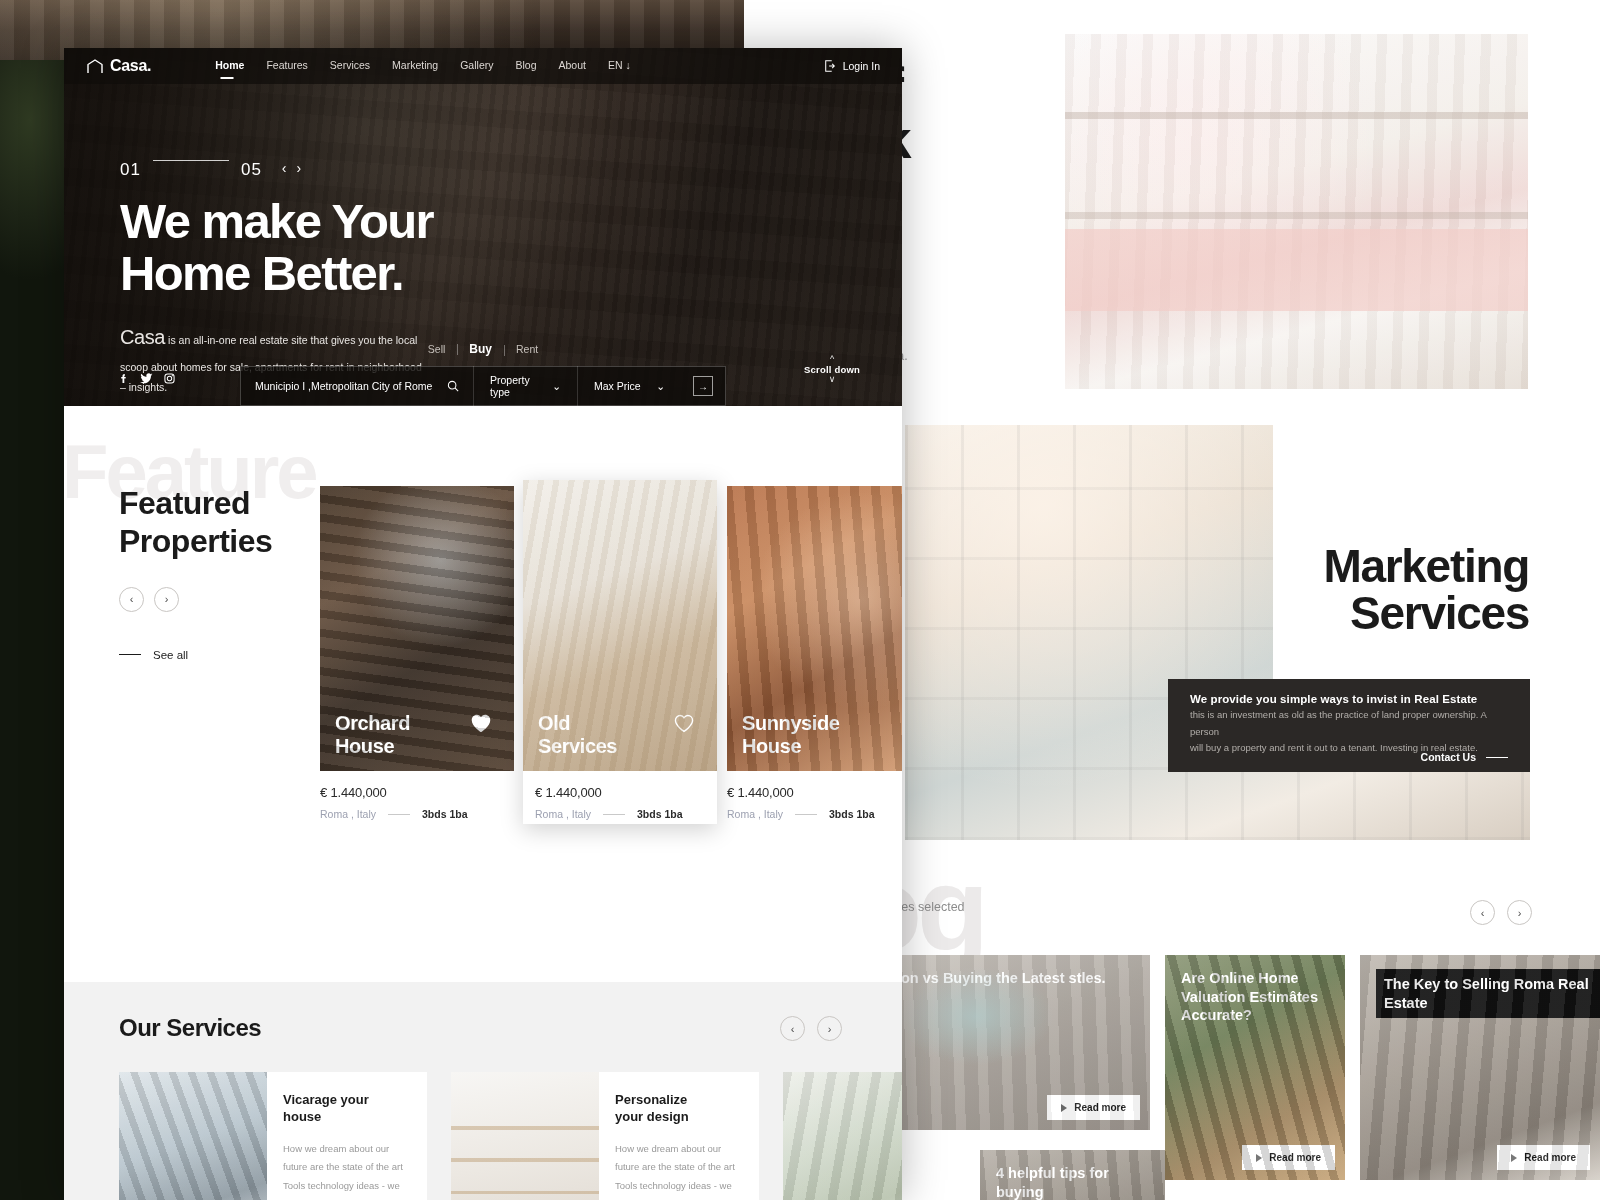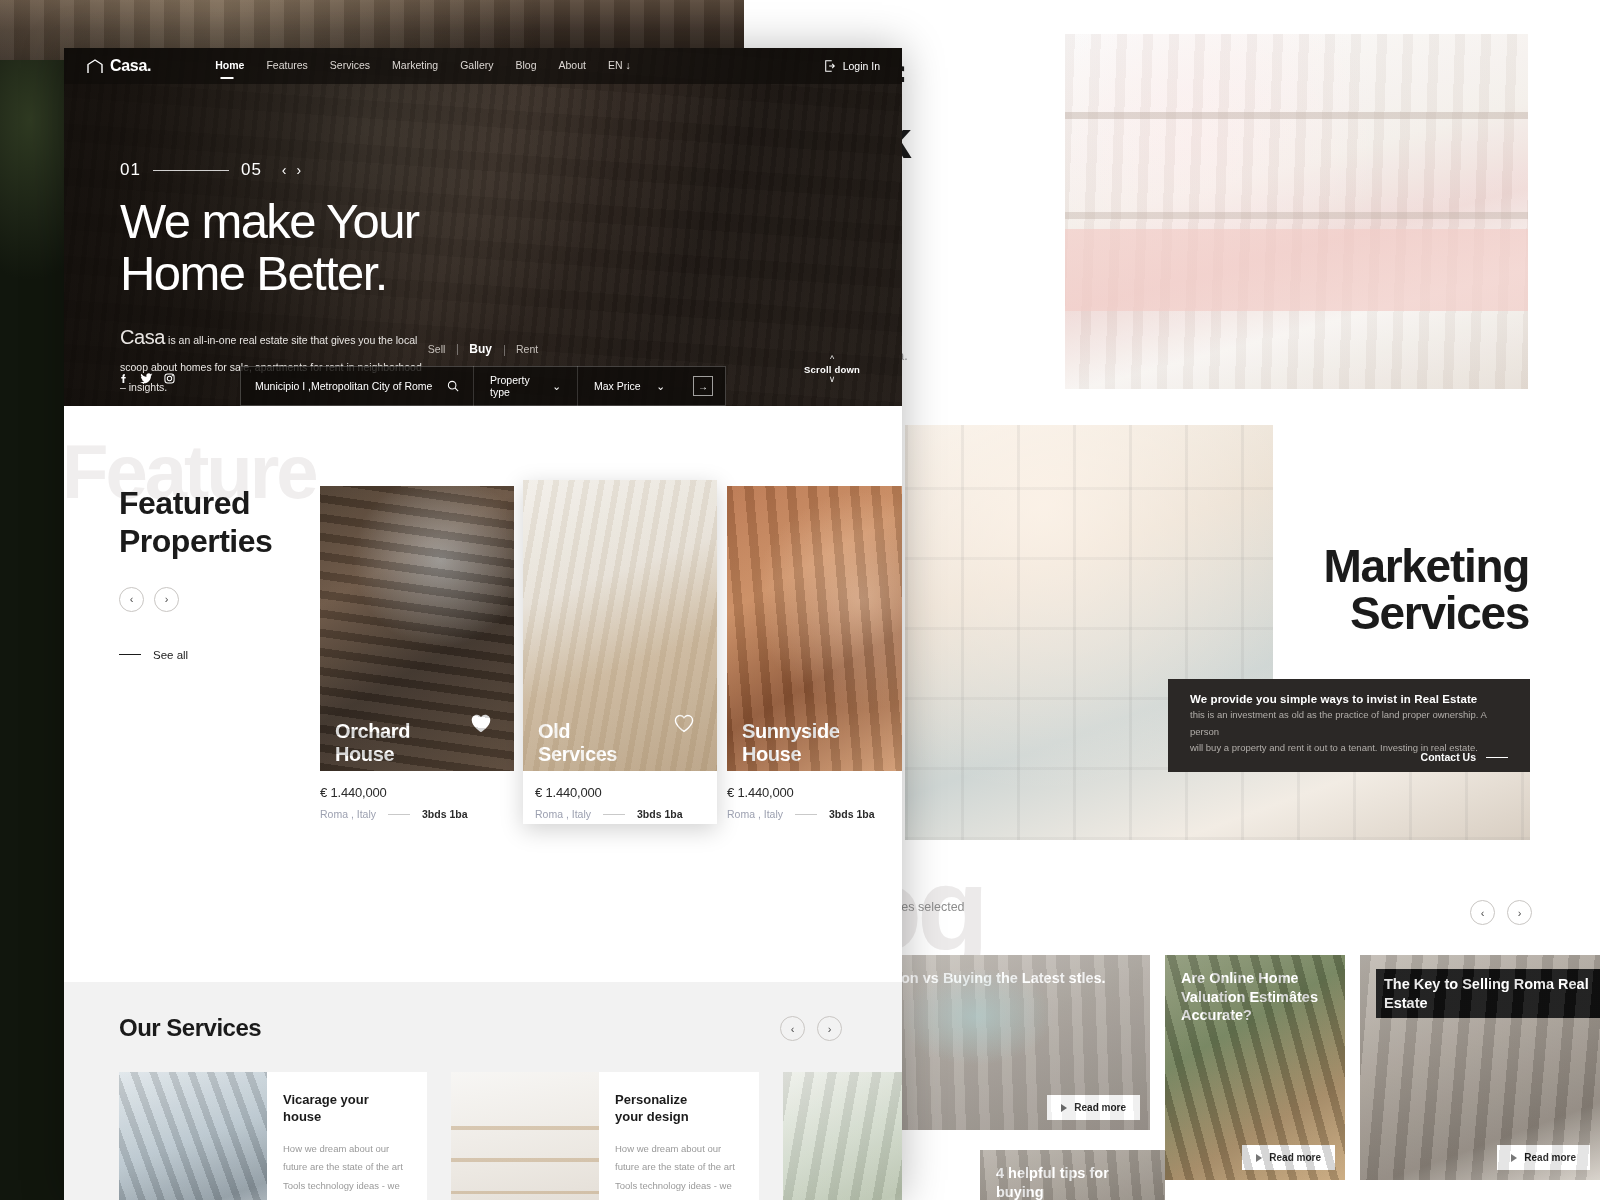--- a/index.html
+++ b/index.html
@@ -199,26 +199,26 @@
   }
   .brand{ display:flex; align-items:center; gap:6px; color:#fff; font-size:16px; font-weight:700; letter-spacing:-.3px;}
   .brand svg{ display:block; }
   .navlinks{ display:flex; align-items:center; gap:22px; margin-left:58px; }
   .navlinks a{ color:#ddd8d4; font-size:10.5px; text-decoration:none; position:relative; padding-bottom:3px;}
   .navlinks a.active{ color:#fff; font-weight:700;padding-left:6px; }
   .navlinks a.active:after{ content:""; position:absolute; left:50%; transform:translateX(-50%); bottom:-5px; width:13px; height:2px; background:#fff;}
   .login{ margin-left:auto; display:flex; align-items:center; gap:7px; color:#fff; font-size:10.5px;}
 
   .hero-body{ position:absolute; left:56px; top:112px; width:400px; z-index:4; }
-  .counter{ display:flex; align-items:center; gap:12px; color:#fff; }
+  .counter{ display:flex; align-items:flex-start; gap:12px; color:#fff; }
   .counter .n{ font-size:17px; font-weight:500; letter-spacing:1px;}
   .counter .bar{ width:76px; height:1px; background:rgba(255,255,255,.8);}
   .counter .arrows{ display:flex; gap:10px; margin-left:8px; font-size:14px; color:#fff;}
   .hero-h1{
-    margin-top:16px; color:#ffffff; font-size:49px; font-weight:400;
+    margin-top:16px; color:#ffffff; font-size:49px; font-weight:700;
     line-height:1.06; letter-spacing:-1.6px;
   }
   .hero-p{ margin-top:18px; width:305px; color:#e9e6e3; font-size:10.5px; line-height:1.95;}
   .hero-p b{ font-size:20px; font-weight:500; letter-spacing:-.4px; margin-right:3px;}
   .hero-ctas{ margin-top:24px; display:flex; gap:50px; }
   .hero-ctas a{ color:#fff; font-size:10px; font-weight:700; text-decoration:none; padding-bottom:5px; border-bottom:1px solid rgba(255,255,255,.85);}
 
   .socials{ position:absolute; left:54px; bottom:22px; display:flex; gap:11px; z-index:4;}
   .socials svg{ display:block; fill:#fff; }
 
@@ -257,21 +257,21 @@
   .feat-left{ position:absolute; left:55px; top:78px; width:200px;}
   .feat-h2{ font-size:32px; font-weight:700; line-height:1.2; color:#1b1b1b; letter-spacing:-.5px;}
   .feat-p{ margin-top:16px; font-size:11.5px; line-height:1.85; color:#8e8e8e;}
   .feat-arrows{ margin-top:26px; display:flex; gap:10px;}
   .circ{ width:25px;height:25px;border:1px solid #c9c6c3;border-radius:50%;display:flex;align-items:center;justify-content:center;font-size:11px;color:#4a4a4a;background:transparent;}
   .feat-seeall{ margin-top:37px; display:flex; align-items:center; gap:12px; font-size:11.5px; color:#1b1b1b;}
   .feat-seeall .dash{ width:22px;height:1px;background:#1b1b1b;display:block;}
   .pcard{ position:absolute; }
   .pcard .img{ position:relative; width:100%; overflow:hidden;}
   .pcard .name{
-    position:absolute; left:15px; bottom:6px; color:#fff; font-size:20px; font-weight:700;
+    position:absolute; left:15px; bottom:14px; color:#fff; font-size:20px; font-weight:700;
     line-height:1.12; letter-spacing:-.4px;
   }
   .pcard .heart{ position:absolute; right:22px; bottom:38px; }
   .pcard .price{ margin-top:14px; font-size:13px; color:#2a2a2a; letter-spacing:-.2px;}
   .pcard .meta{ margin-top:8px; display:flex; align-items:center; font-size:10.5px; color:#9b9b9b;}
   .pcard .meta .loc{ color:#9ca0b0;}
   .pcard .meta .line{ display:block; width:22px;height:1px;background:#c9c9c9;margin:0 12px;}
   .pcard .meta .beds{ color:#2a2a2a; font-weight:700;}
   .pcard.elevated{ box-shadow:0 6px 22px rgba(0,0,0,.18); background:#fff;}
 

